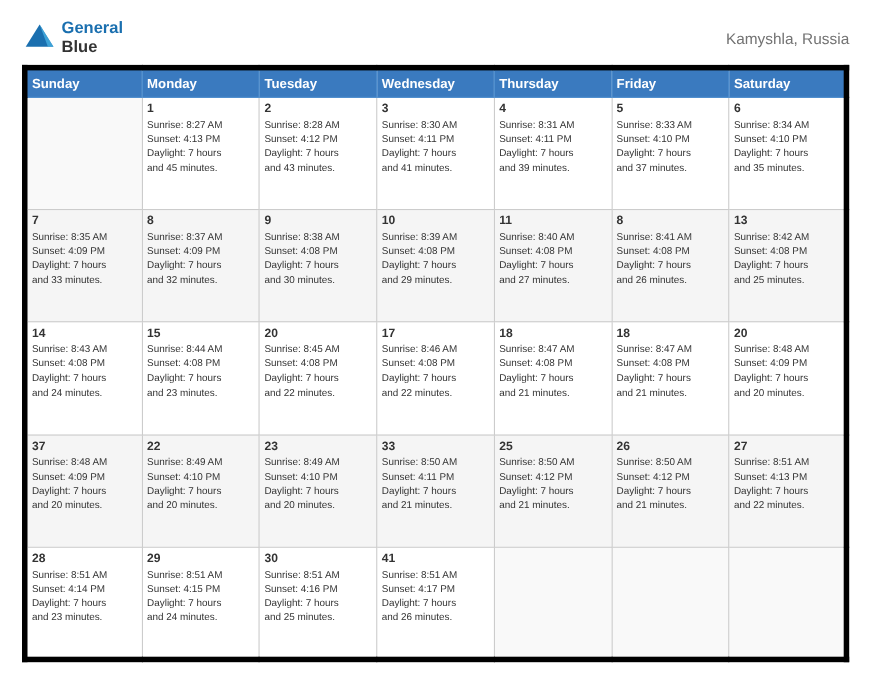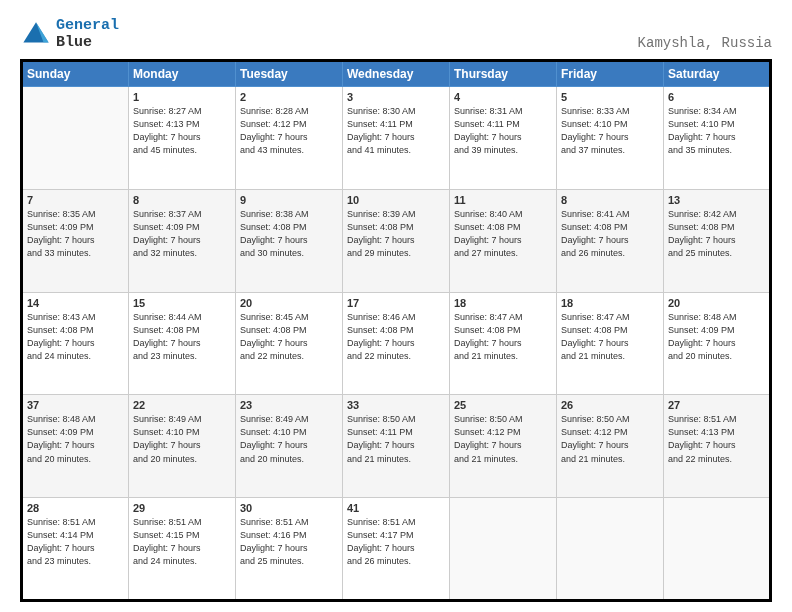--- a/index.html
+++ b/index.html
@@ -13,23 +13,22 @@
     .page {
       width: 792px;
       height: 612px;
       padding: 18px 20px 10px 20px;
       display: flex;
       flex-direction: column;
     }
     .header {
       display: flex;
       justify-content: space-between;
-      align-items: flex-end;
+      align-items: center;
       margin-bottom: 8px;
-      font-family: Liberation Mono, monospace;
     }
     .logo {
       display: flex;
       align-items: center;
       gap: 4px;
     }
     .logo-text {
       font-size: 15px;
       font-weight: bold;
       color: #333;
@@ -48,21 +47,21 @@
       font-weight: bold;
       color: #333;
       line-height: 1.1;
     }
     .subtitle {
       font-size: 14px;
       color: #737373;
     }
     .calendar {
       flex: 1;
-      border: 3px solid #000000;
+      border: 5px solid #000000;
       border-collapse: collapse;
       width: 100%;
       table-layout: fixed;
     }
     .calendar th {
       background: #3a7abf;
       color: #fff;
       font-size: 12px;
       font-weight: bold;
       padding: 5px 4px;

